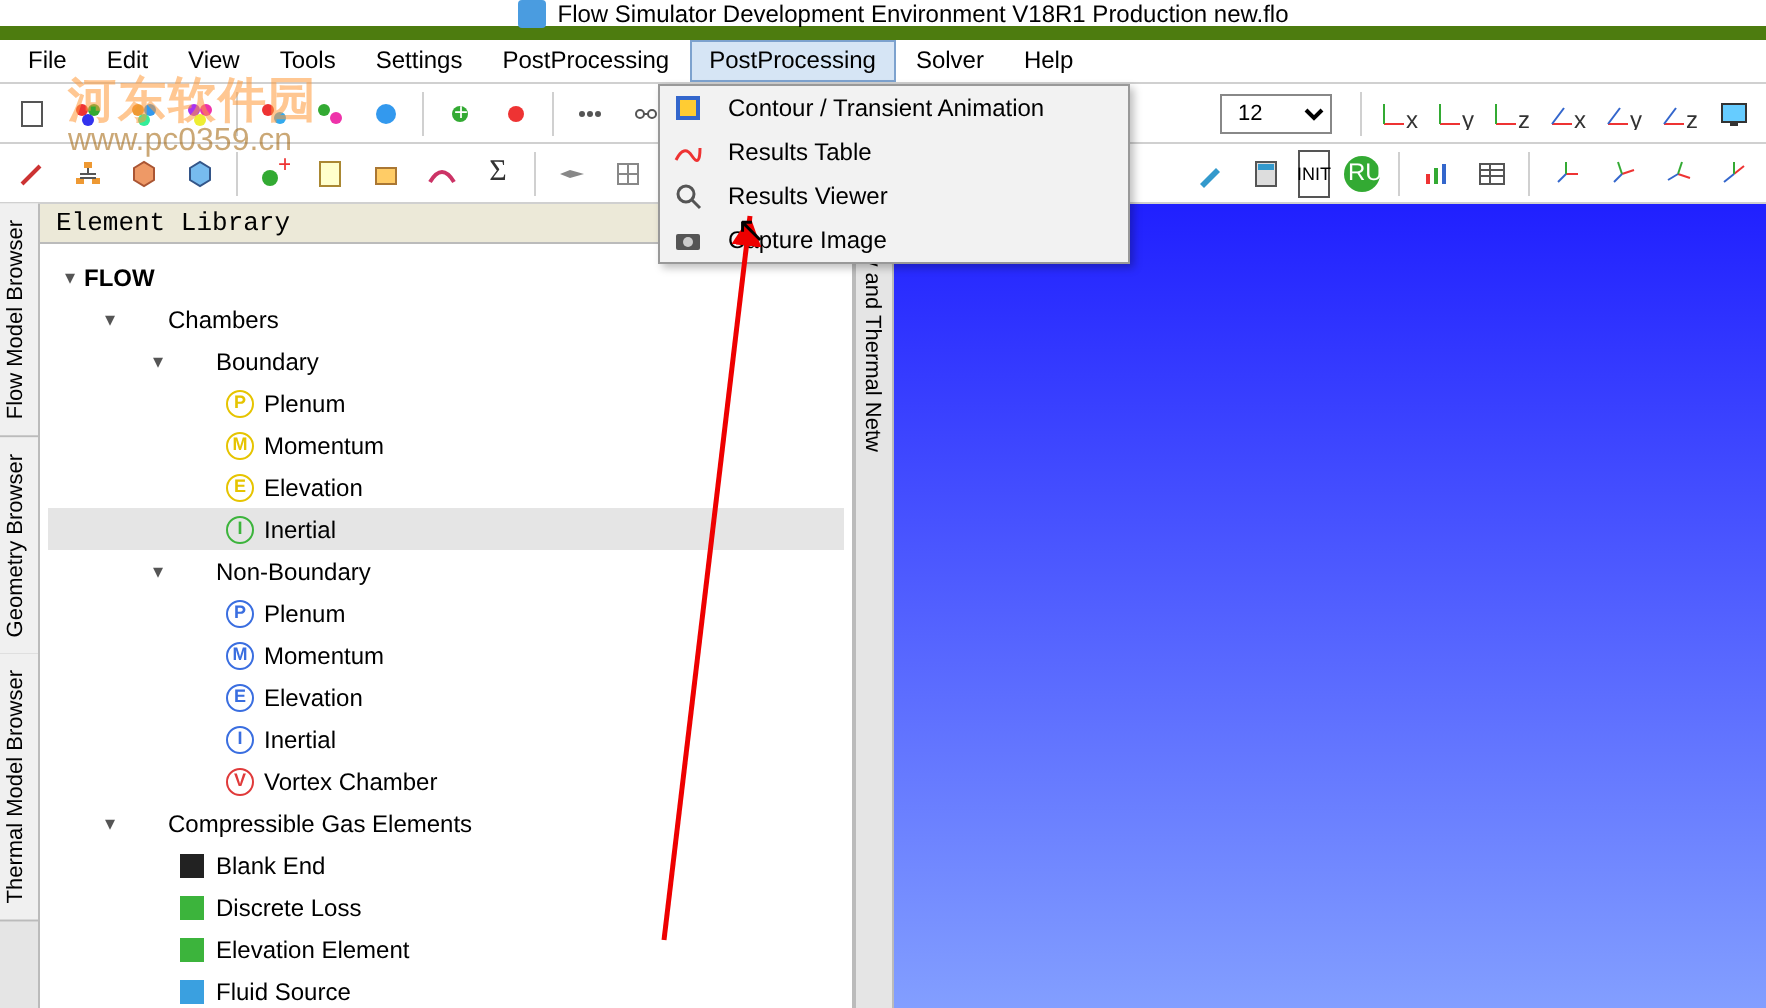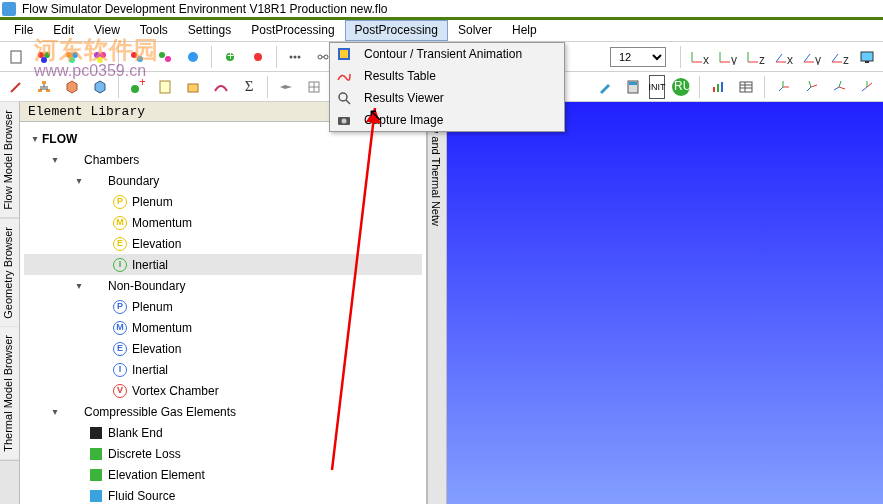--- a/index.html
+++ b/index.html
@@ -1,17 +1,17 @@
 <!DOCTYPE html>
 <html><head>
 <meta charset="utf-8">
 <style>
 * { margin:0; padding:0; box-sizing:border-box; font-family: "Segoe UI", Tahoma, sans-serif; font-size:12px; }
 body { width:883px; height:504px; background:#fff; overflow:hidden; position:relative; }
-.titlebar { height:20px; display:flex; align-items:center; padding-left:2px; border-bottom:3px solid #4d7c0f; }
+.titlebar { height:20px; display:flex; align-items:center; padding-left:20px; border-bottom:7px solid #4d7c0f;justify-content:center; }
 .titlebar .tico { width:14px; height:14px; background:#4a9ce0; border-radius:2px; margin-right:6px; }
 .menubar { height:22px; display:flex; align-items:stretch; border-bottom:1px solid #d0d0d0; padding-left:4px; }
 .menubar .mitem { padding:3px 10px; cursor:default; }
 .menubar .mitem.active { background:#d6e5f5; border:1px solid #7da2ce; padding:2px 9px; }
 .toolbar { height:30px; border-bottom:1px solid #d0d0d0; display:flex; align-items:center; padding:0 4px; gap:4px; overflow:hidden; }
 .tb { width:24px; height:24px; display:flex; align-items:center; justify-content:center; border:1px solid transparent; }
 .sep { width:1px; height:22px; background:#d0d0d0; margin:0 2px; }
 .mainrow { display:flex; height:432px; }
 .tabstrip { width:20px; background:#e5e5e5; border-right:1px solid #bbb; display:flex; flex-direction:column; }
 .vtab { flex:0 0 auto; writing-mode:vertical-rl; transform:rotate(180deg); padding:8px 2px; text-align:center; border-top:1px solid #bbb; font-size:11px; background:#f0f0f0; }
@@ -28,21 +28,21 @@
 .dropdown { position:absolute; top:42px; left:329px; width:236px; background:#f2f2f2; border:1px solid #999; box-shadow:2px 2px 4px rgba(0,0,0,.25); z-index:10; }
 .ddrow { display:flex; align-items:center; height:22px; }
 .ddicon { width:28px; display:flex; align-items:center; justify-content:center; }
 .ddlbl { padding-left:6px; }
 .rightgap { width:20px; background:#e5e5e5; border-left:1px solid #bbb; border-right:1px solid #bbb; }
 .canvas { flex:1; background:linear-gradient(#2020ff,#8aa8ff); }
 .combo { width:56px; height:20px; border:1px solid #888; background:#fff; font-size:11px; padding-left:4px; margin-right:8px;}
 .cursor { position:absolute; left:368px; top:104px; z-index:20; font-size:18px; pointer-events:none; }
 .arrow { position:absolute; z-index:15; pointer-events:none; }
 .wm { position:absolute; left:34px; top:34px; font-size:24px; font-weight:bold; color:#ff9a3a; opacity:.55; pointer-events:none; font-family:"Microsoft YaHei",sans-serif; letter-spacing:1px;}
-.wm2 { position:absolute; left:34px; top:62px; font-size:16px; color:#701a75; opacity:.55; pointer-events:none; }
+.wm2 { position:absolute; left:34px; top:62px; font-size:16px; color:#a16207; opacity:.55; pointer-events:none; }
 .circ { border:1.5px solid; border-radius:50%; width:14px; height:14px; font-weight:bold; font-size:9px; line-height:11px; text-align:center;}
 .sq { width:12px; height:12px; }
 svg { display:block; }
 </style>
 </head>
 <body>
 
 <div class="titlebar">
   <span class="tico"></span>
   <span>Flow Simulator Development Environment V18R1 Production new.flo</span>

